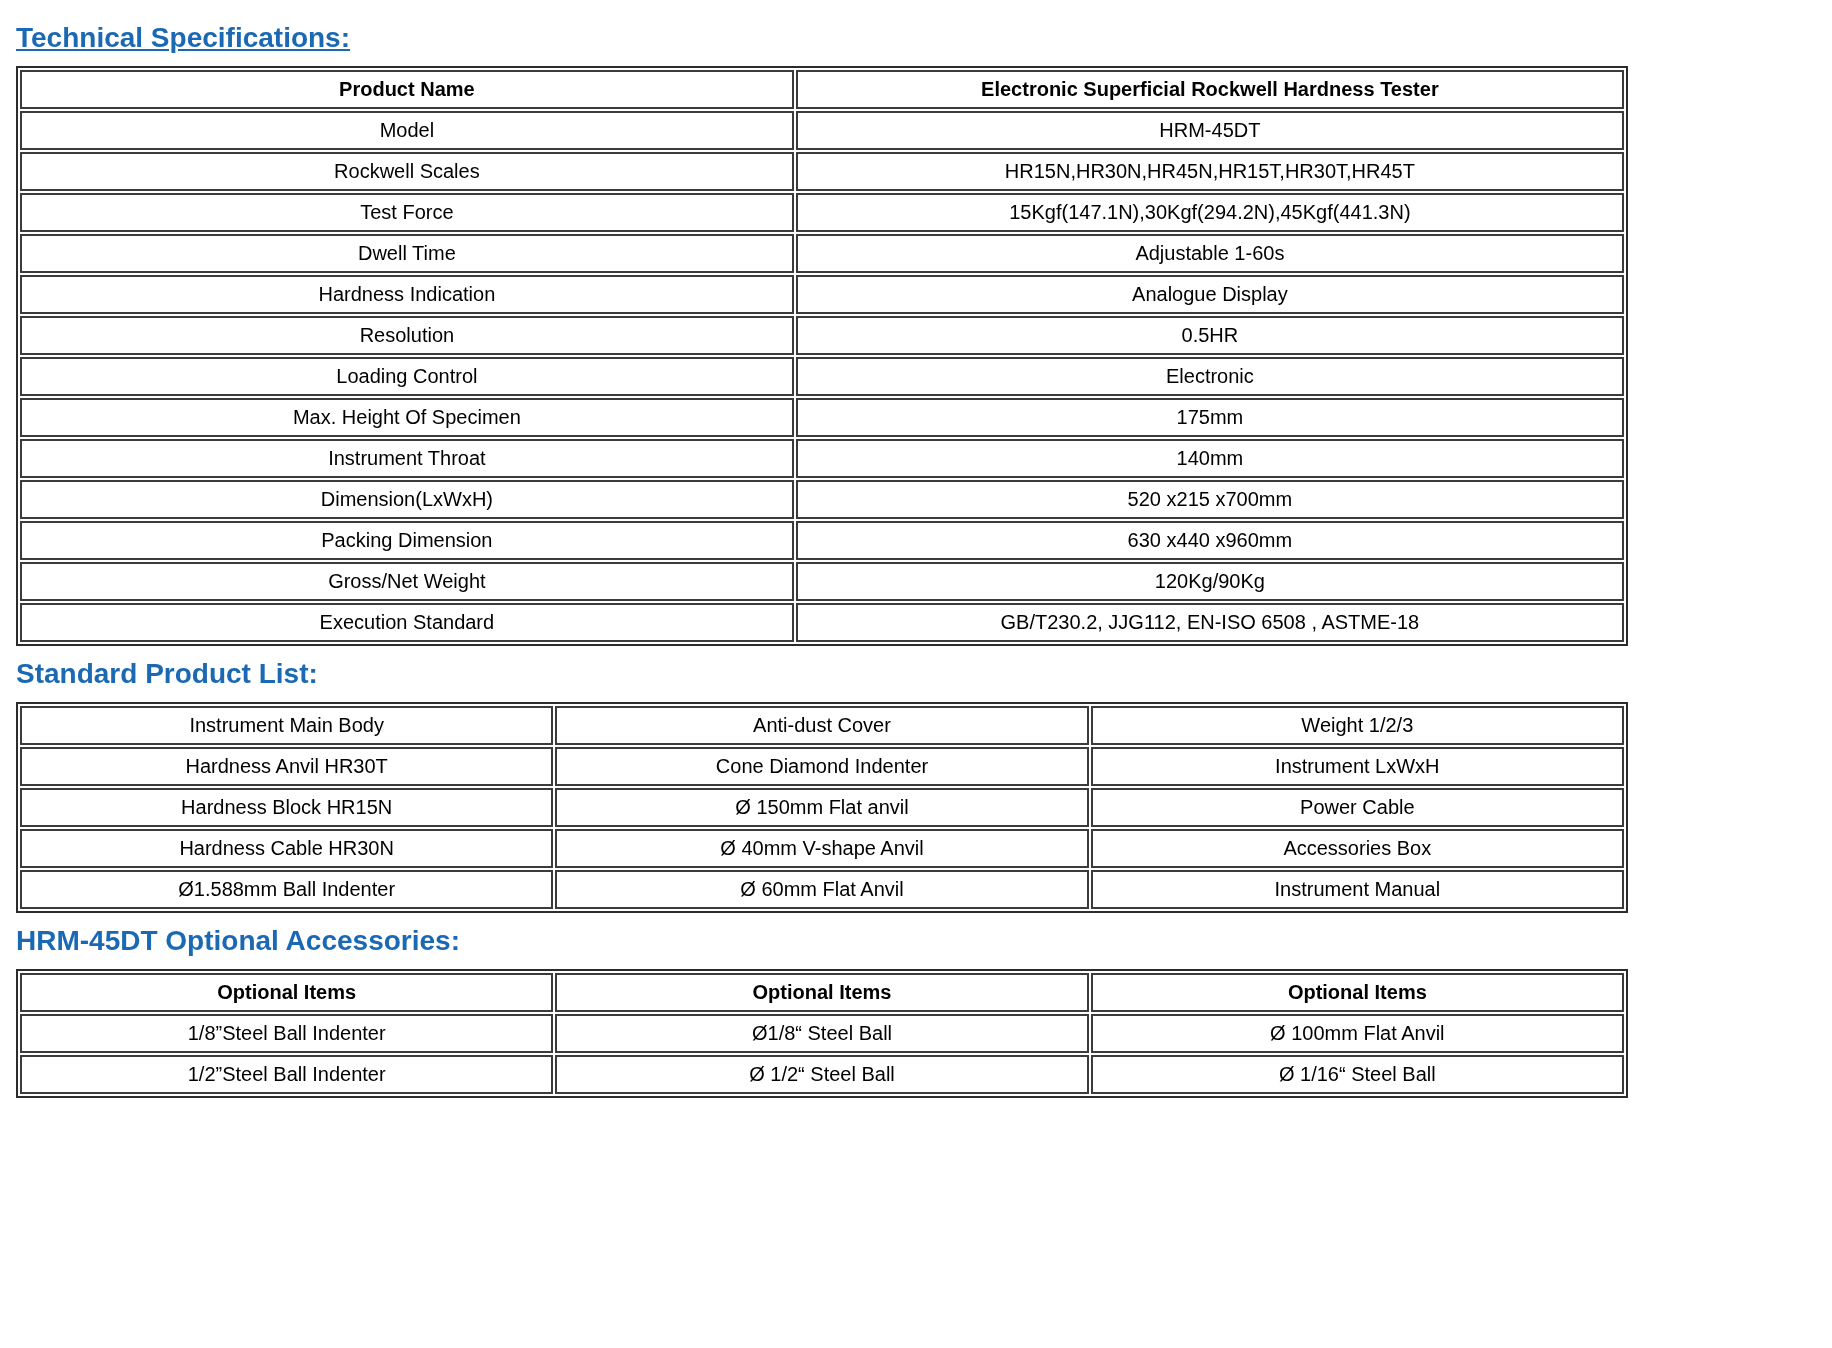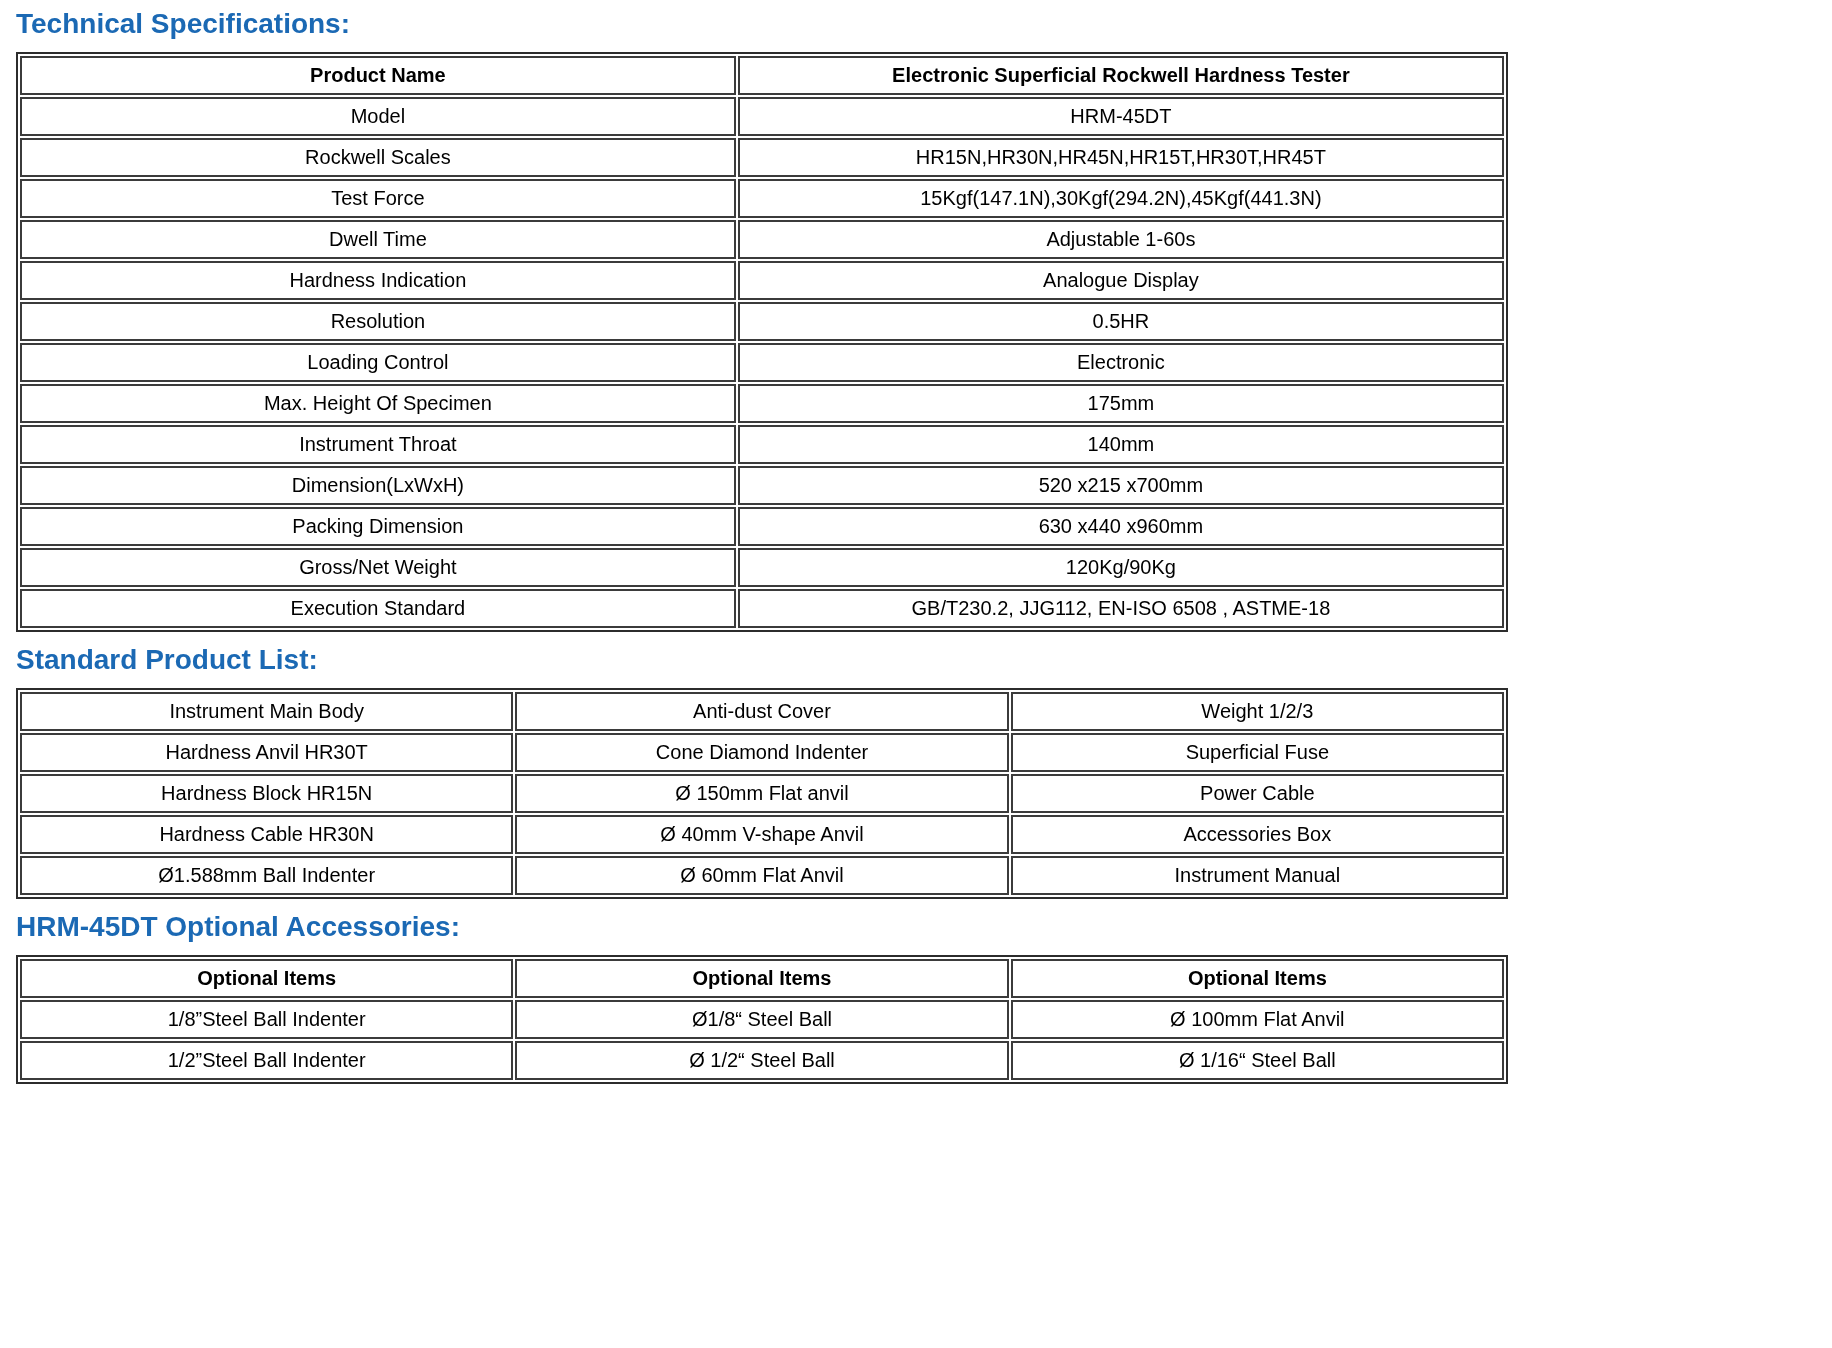--- a/index.html
+++ b/index.html
@@ -13,24 +13,25 @@
     padding: 4px 16px 40px 16px;
     box-sizing: border-box;
   }
   .section-heading {
     color: #1b69b4;
     font-size: 28px;
     font-weight: bold;
     margin: 12px 0 12px 0;
   }
   .section-heading.first {
-    margin-top: 4px;
+    margin-top: 18px;
+    text-decoration: underline;
   }
   table.spec-table {
-    width: 1492px;
+    width: 1612px;
     table-layout: fixed;
     border-collapse: separate;
     border-spacing: 2px;
     border: 2px solid #2c2c2c;
     background: #ffffff;
     margin: 0 0 4px 0;
   }
   table.spec-table td {
     border: 2px solid #3b3b3b;
     background: #ffffff;
@@ -129,21 +130,21 @@
     </colgroup>
   <tbody>
     <tr>
       <td>Instrument Main Body</td>
       <td>Anti-dust Cover</td>
       <td>Weight 1/2/3</td>
     </tr>
     <tr>
       <td>Hardness Anvil HR30T</td>
       <td>Cone Diamond Indenter</td>
-      <td>Superficial Fuse</td>
+      <td>Instrument LxWxH</td>
     </tr>
     <tr>
       <td>Hardness Block HR15N</td>
       <td>Ø 150mm Flat anvil</td>
       <td>Power Cable</td>
     </tr>
     <tr>
       <td>Hardness Cable HR30N</td>
       <td>Ø 40mm V-shape Anvil</td>
       <td>Accessories Box</td>

